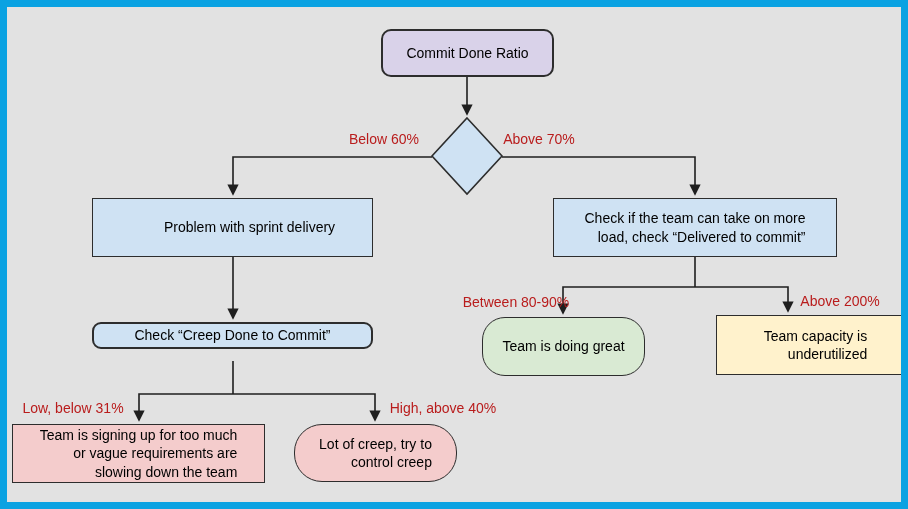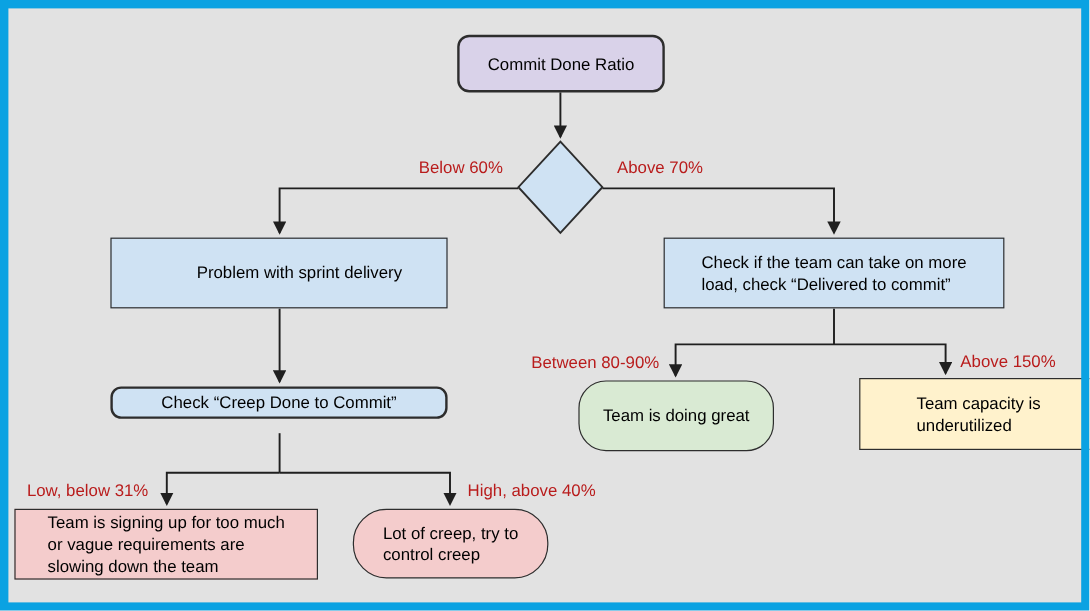--- a/index.html
+++ b/index.html
@@ -23,21 +23,21 @@
     left: 0; top: 0;
     width: 908px; height: 509px;
     z-index: 1;
   }
   .node {
     position: absolute;
     box-sizing: border-box;
     display: flex;
     align-items: center;
     justify-content: center;
-    text-align: left;
+    text-align: right;
     border: 1.5px solid #2d2d2d;
     font-size: 14px;
     line-height: 1.3;
     color: #000000;
     white-space: pre-line;
     z-index: 2;
     padding: 2px 6px;
   }
   .rounded { border-radius: 10px; border-width: 2px; }
   .fill-purple { background: #d9d2e9; }
@@ -58,24 +58,24 @@
 
   .edge-label {
     position: absolute;
     transform: translate(-50%, -50%);
     font-size: 14px;
     color: #b91c1c;
     white-space: nowrap;
     z-index: 3;
   }
   .l-below60   { left: 384px; top: 139px; }
-  .l-above70   { left: 550px; top: 139px; }
+  .l-above70   { left: 539px; top: 139px; }
   .l-low25     { left: 73px;  top: 408px; }
   .l-high40    { left: 443px; top: 408px; }
-  .l-between   { left: 496px; top: 302px; }
+  .l-between   { left: 516px; top: 302px; }
   .l-above120  { left: 840px; top: 301px; }
 </style>
 </head>
 <body>
 
 <div class="canvas">
 
   <svg class="wires" viewBox="0 0 908 509" aria-hidden="true">
     <defs>
       <marker id="arrow" viewBox="0 0 10 10" refX="8.5" refY="5" markerWidth="7" markerHeight="7" orient="auto-start-reverse">
@@ -116,16 +116,16 @@
   <div class="node fill-green n-great">Team is doing great</div>
 
   <div class="node fill-yellow n-underutilized">Team capacity is
 underutilized</div>
 
   <span class="edge-label l-below60">Below 60%</span>
   <span class="edge-label l-above70">Above 70%</span>
   <span class="edge-label l-low25">Low, below 31%</span>
   <span class="edge-label l-high40">High, above 40%</span>
   <span class="edge-label l-between">Between 80-90%</span>
-  <span class="edge-label l-above120">Above 150%</span>
+  <span class="edge-label l-above120">Above 200%</span>
 
   <div class="frame"></div>
 </div>
 
 </body></html>

